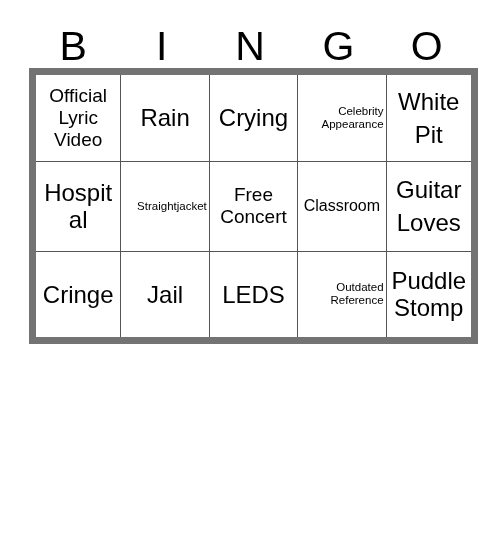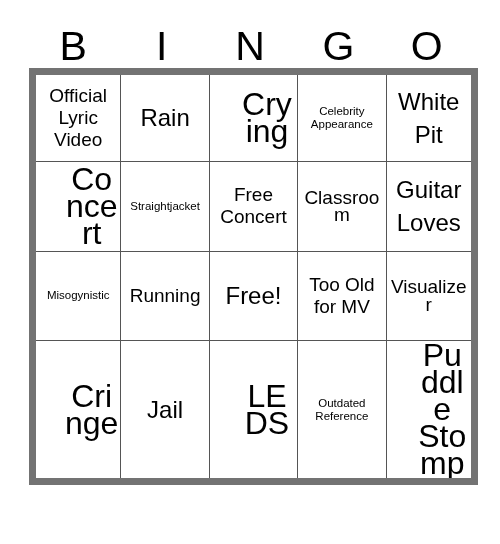--- a/index.html
+++ b/index.html
@@ -62,24 +62,24 @@
     padding: 1px 2px;
     box-sizing: border-box;
     color: #000000;
     background: #ffffff;
     font-family: "Liberation Sans", sans-serif;
     overflow: hidden;
     word-wrap: break-word;
   }
 
   
-  .size-xs { font-size: 11.5px; line-height: 13px; }
-  .size-s  { font-size: 19px;   line-height: 17.5px; }
+  .size-xs { font-size: 11.5px; line-height: 13px; text-align: right; }
+  .size-s  { font-size: 16px;   line-height: 17.5px; }
   .size-m  { font-size: 19px;   line-height: 22px; }
-  .size-l  { font-size: 32px;   line-height: 27px; padding-left: 29px; }
+  .size-l  { font-size: 24px;   line-height: 27px; }
   .size-xl { font-size: 24px;   line-height: 33px; }
 </style>
 </head>
 <body>
 
 <div id="bingo-card">
 
   <div id="bingo-header">
       <div class="header-letter">B</div>
       <div class="header-letter">I</div>
@@ -91,32 +91,25 @@
   <table id="bingo-grid">
     <tbody id="bingo-grid-body">
         <tr>
           <td class="bingo-cell size-m">Official Lyric Video</td>
           <td class="bingo-cell size-xl">Rain</td>
           <td class="bingo-cell size-l">Crying</td>
           <td class="bingo-cell size-xs">Celebrity Appearance</td>
           <td class="bingo-cell size-xl">White Pit</td>
         </tr>
         <tr>
-          <td class="bingo-cell size-l">Concert</td>
+          <td class="bingo-cell size-l">Hospital</td>
           <td class="bingo-cell size-xs">Straightjacket</td>
           <td class="bingo-cell size-m">Free Concert</td>
           <td class="bingo-cell size-s">Classroom</td>
           <td class="bingo-cell size-xl">Guitar Loves</td>
-        </tr>
-        <tr>
-          <td class="bingo-cell size-xs">Misogynistic</td>
-          <td class="bingo-cell size-m">Running</td>
-          <td class="bingo-cell size-xl">Free!</td>
-          <td class="bingo-cell size-m">Too Old for MV</td>
-          <td class="bingo-cell size-s">Visualizer</td>
         </tr>
         <tr>
           <td class="bingo-cell size-l">Cringe</td>
           <td class="bingo-cell size-xl">Jail</td>
           <td class="bingo-cell size-l">LEDS</td>
           <td class="bingo-cell size-xs">Outdated Reference</td>
           <td class="bingo-cell size-l">Puddle Stomp</td>
         </tr>
       </tbody>
   </table>

